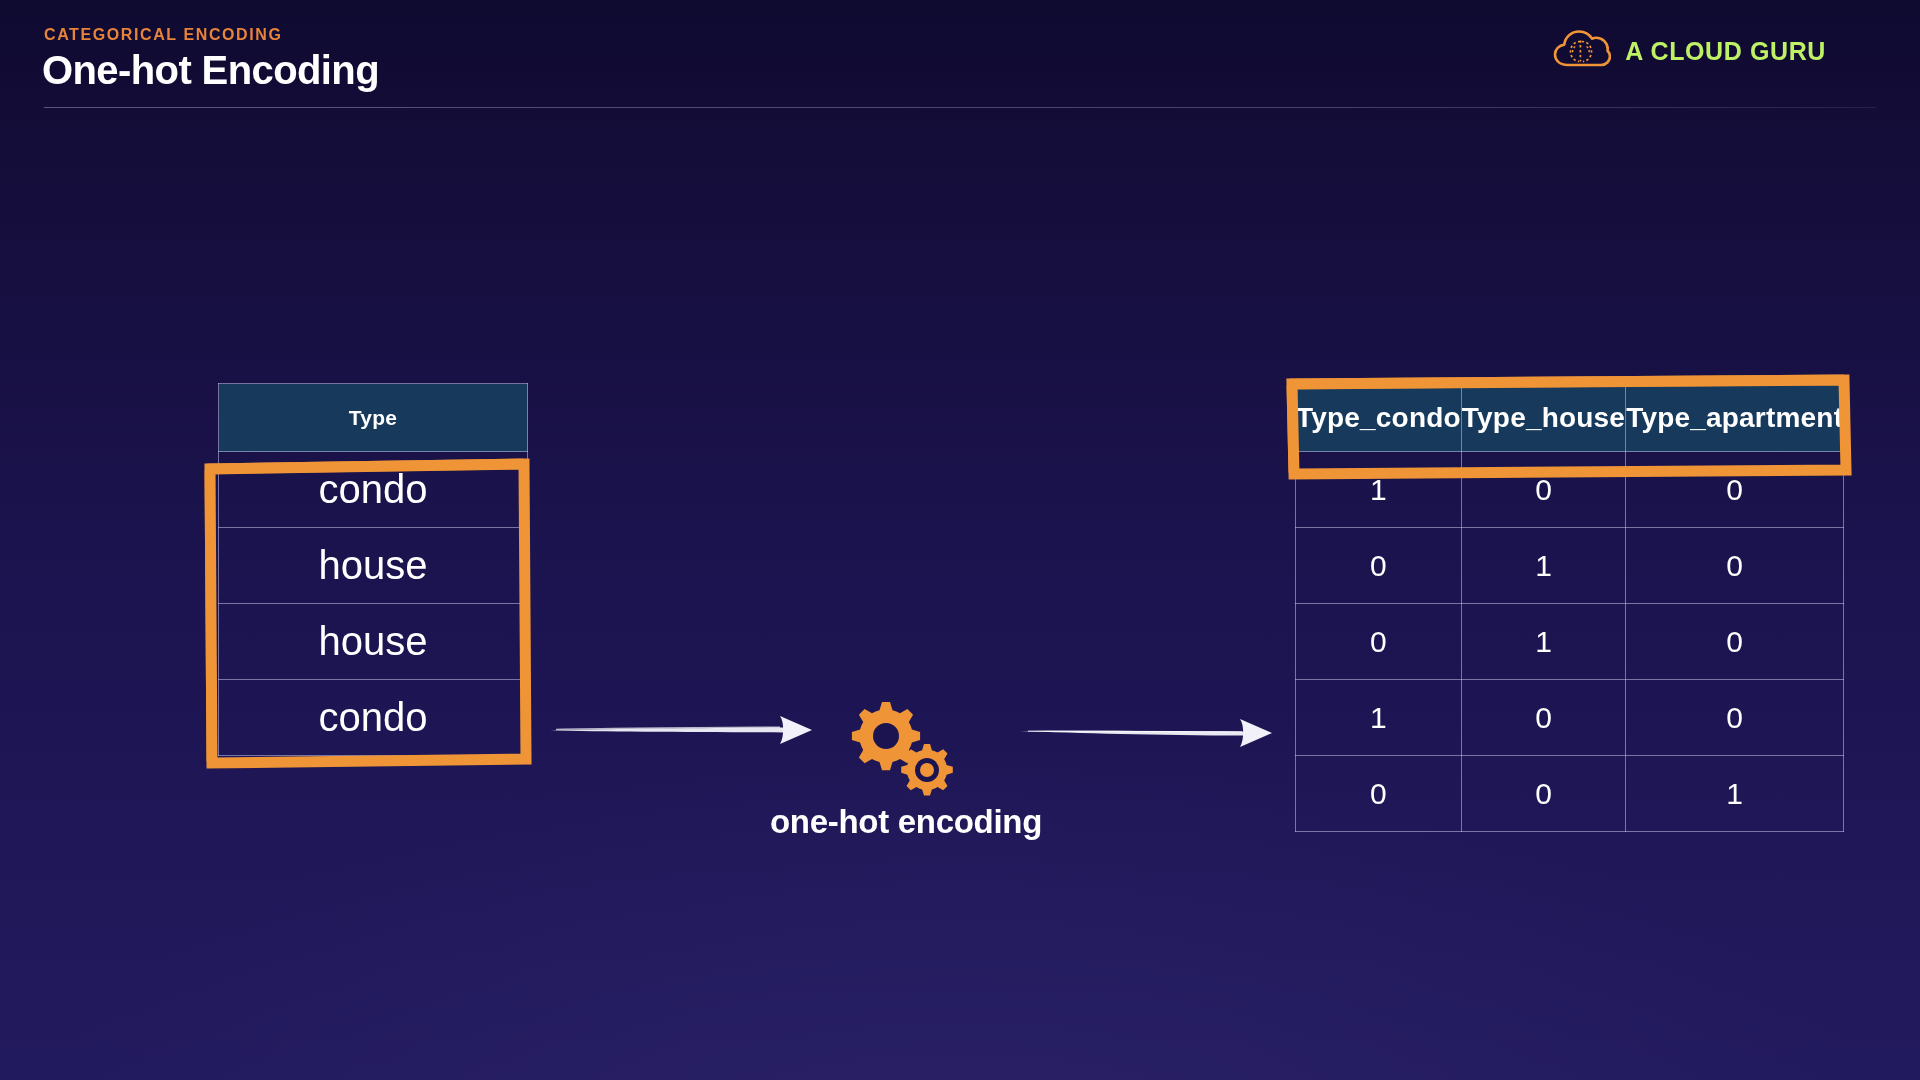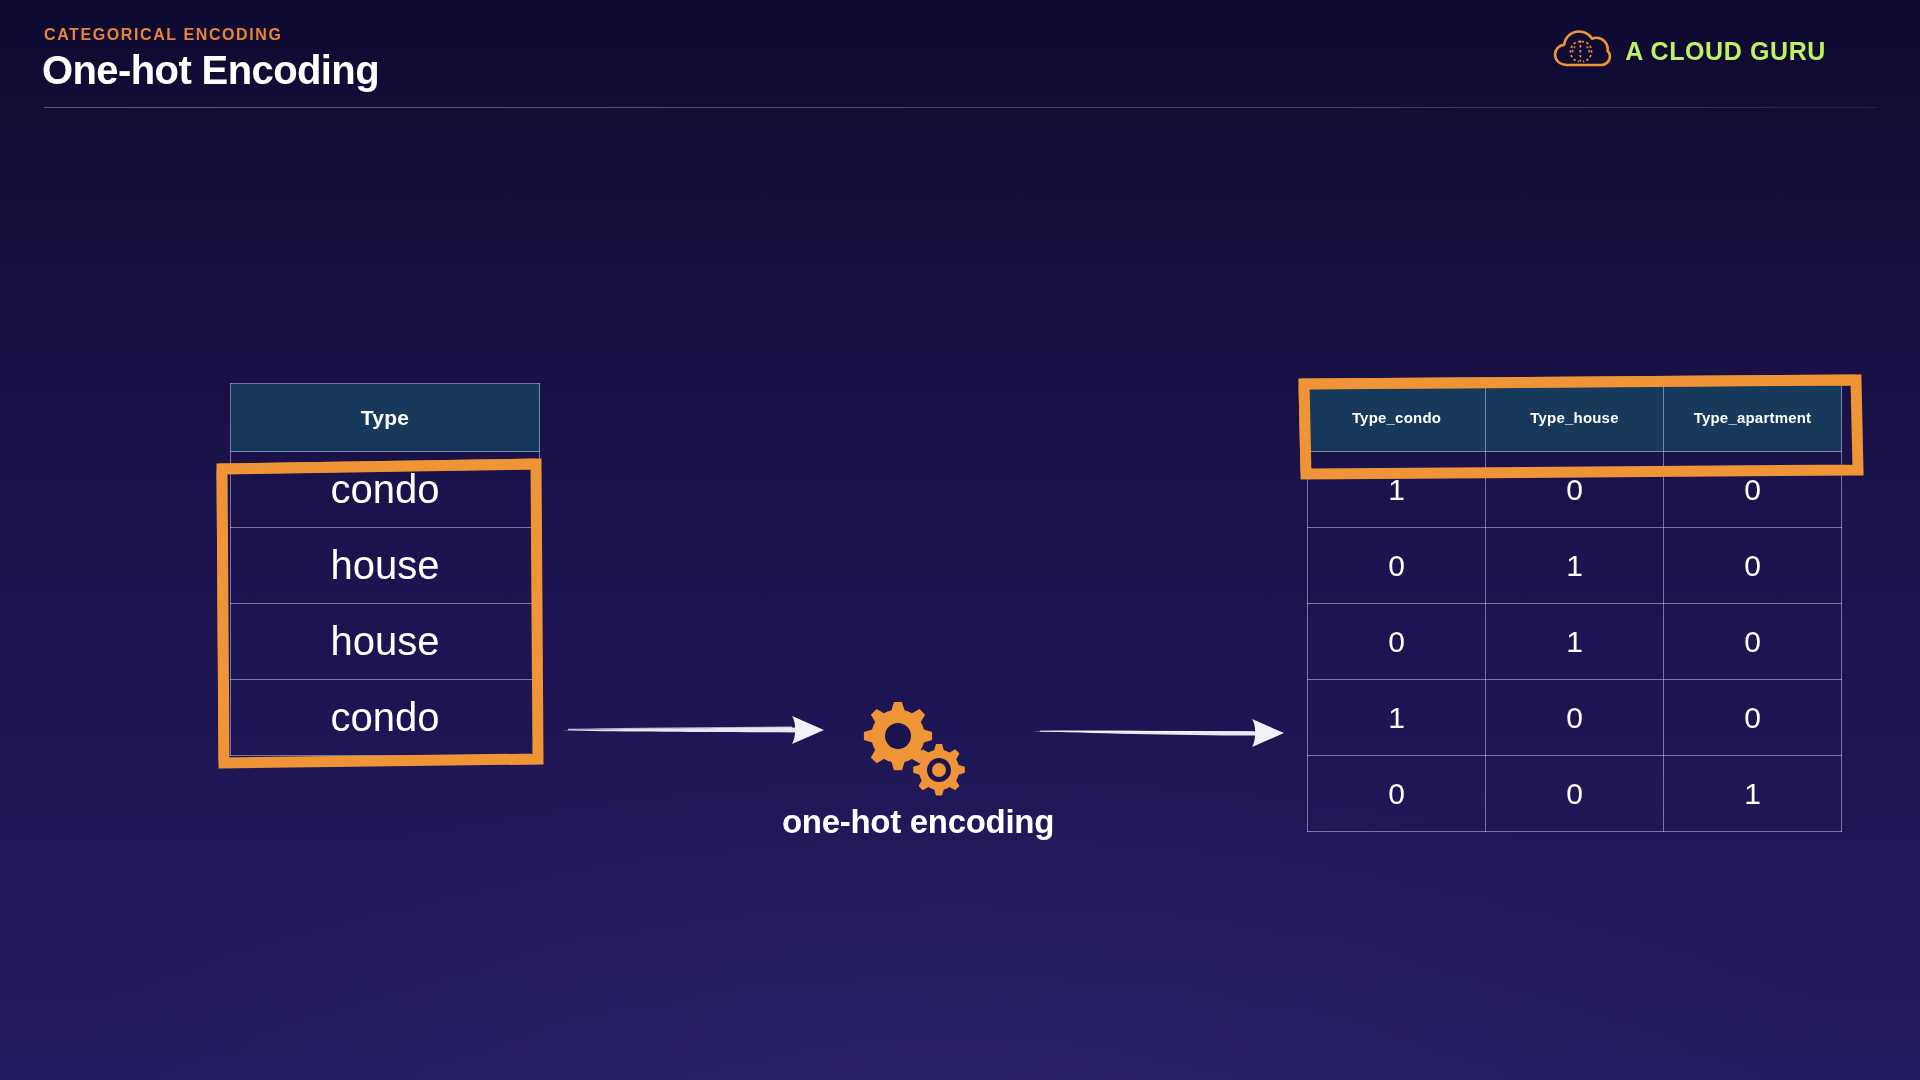--- a/index.html
+++ b/index.html
@@ -36,40 +36,40 @@
   .brand {
     position:absolute; right:42px; top:28px;
     display:flex; align-items:center; gap:14px;
   }
   .brand-name {
     font-size:25px; font-weight:bold; letter-spacing:0.6px; color:#bef264;
     white-space:nowrap;
   }
 
   
-  .stage { position:absolute; left:12px; top:118px; width:1703px; height:962px; }
+  .stage { position:absolute; left:0; top:118px; width:1703px; height:962px; }
 
   
   .tbl { position:absolute; border-collapse:collapse; }
   .tbl td, .tbl th {
     border:1px solid rgba(198,194,232,0.55);
     text-align:center; font-weight:normal; color:#ffffff;
   }
   .tbl th {
     background:#17395c; font-weight:bold;
   }
 
   
   #source-table { left:218px; top:265px; width:310px; }
   #source-table th { height:68px; font-size:21px; letter-spacing:0.2px; }
   #source-table td { height:76px; font-size:40px; }
 
   
   #encoded-table { left:1295px; top:265px; width:535px; }
-  #encoded-table th { height:68px; font-size:15px; letter-spacing:0.2px; }
+  #encoded-table th { height:68px; font-size:28px; letter-spacing:0.2px; }
   #encoded-table td { height:76px; font-size:30px; }
   #encoded-table th, #encoded-table td { width:33.333%; }
 
   
   .highlight {
     position:absolute; pointer-events:none;
   }
 
   
   .arrow { position:absolute; }

